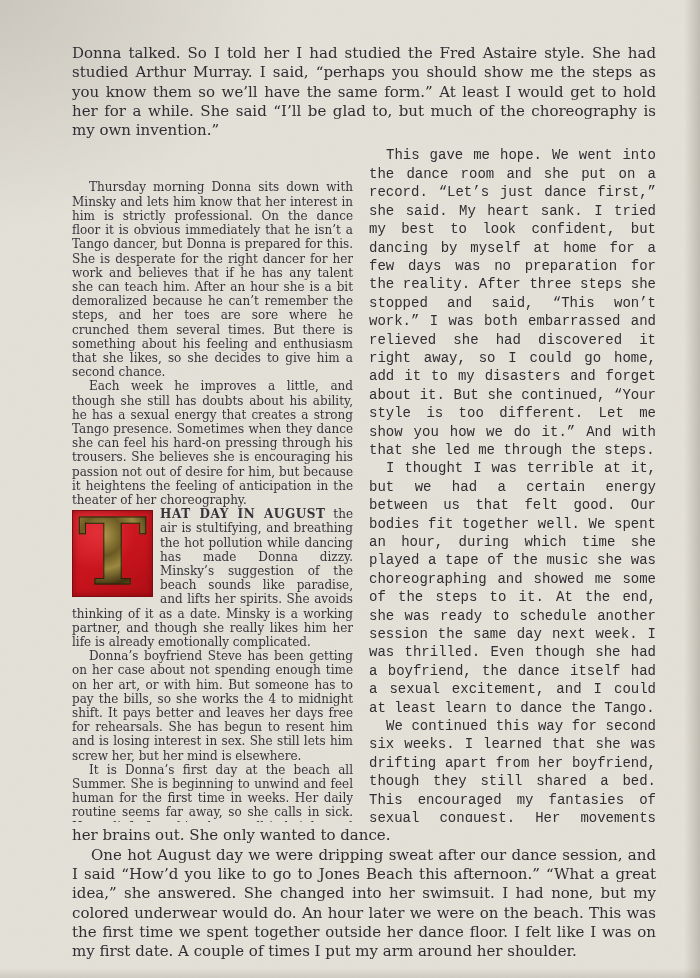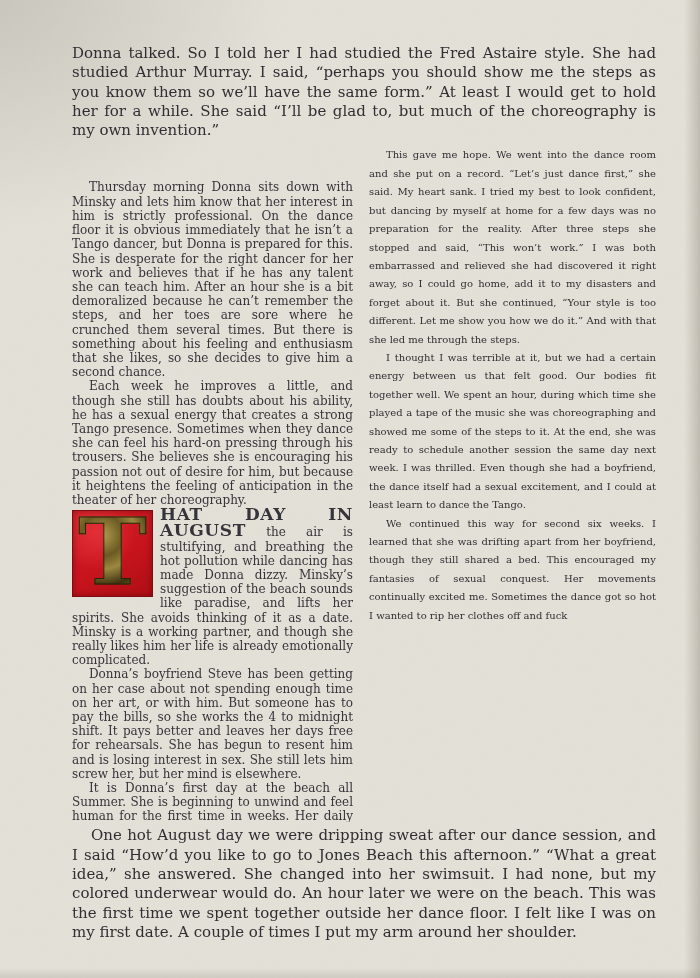--- a/index.html
+++ b/index.html
@@ -48,23 +48,24 @@
   .col-left {
     width: 281px; flex: 0 0 281px;
     font-size: 12px; line-height: 14.2px;
     text-align: justify;
     color: #35343b;
     overflow: hidden;
     margin-top: 34px;
   }
   .col-right {
     width: 287px; flex: 0 0 287px;
-    font-size: 10px; line-height: 18.4px;
+    font-size: 14px; line-height: 18.4px;
     text-align: justify;
     overflow: hidden;
+    font-family: Liberation Mono, monospace;
   }
   .col-left p, .col-right p { margin: 0; text-indent: 17px; }
   .col-left p.drop-para { text-indent: 0; }
   .dropcap-box {
     float: left;
     width: 79px; height: 85px;
     margin: 3px 7px 2px 0;
     background:
       radial-gradient(circle at 30% 25%, #e33038 0%, rgba(227,48,56,0) 45%),
       linear-gradient(150deg, #d41f27 0%, #c8141c 55%, #ae0e16 100%);
@@ -77,21 +78,21 @@
     font-size: 92px; line-height: 84px;
     font-weight: bold;
     background:
       radial-gradient(circle at 35% 30%, #b59d50 0%, #6b5a22 28%, #9c8840 46%, #3e3310 68%, #8a763a 88%);
     -webkit-background-clip: text; background-clip: text;
     color: transparent;
     -webkit-text-stroke: 1px #2a2108;
     transform: translateY(-2px);
   }
   .smallcaps {
-    font-size: 17px;
+    font-size: 12px;
     letter-spacing: 0.6px;
     font-weight: bold;
   }
   .bottom-block {
     margin-top: 4px;
     font-size: 15px; line-height: 19.3px;
     text-align: justify;
   }
   .bottom-block p { margin: 0; }
   .bottom-block p.cont { text-indent: 0; }
@@ -133,17 +134,18 @@
 
       <div class="col-right">
         <p>This gave me hope. We went into the dance room and she put on a record. “Let’s just dance first,” she said. My heart sank. I tried my best to look confident, but dancing by myself at home for a few days was no preparation for the reality. After three steps she stopped and said, “This won’t work.” I was both embarrassed and relieved she had discovered it right away, so I could go home, add it to my disasters and forget about it. But she continued, “Your style is too different. Let me show you how we do it.” And with that she led me through the steps.</p>
         <p>I thought I was terrible at it, but we had a certain energy between us that felt good. Our bodies fit together well. We spent an hour, during which time she played a tape of the music she was choreographing and showed me some of the steps to it. At the end, she was ready to schedule another session the same day next week. I was thrilled. Even though she had a boyfriend, the dance itself had a sexual excitement, and I could at least learn to dance the Tango.</p>
         <p>We continued this way for second six weeks. I learned that she was drifting apart from her boyfriend, though they still shared a bed. This encouraged my fantasies of sexual conquest. Her movements continually excited me. Sometimes the dance got so hot I wanted to rip her clothes off and fuck</p>
       </div>
 
     </div>
 
     <div class="bottom-block">
+      <p class="cont">her brains out. She only wanted to dance.</p>
       <p class="new-para">One hot August day we were dripping sweat after our dance session, and I said “How’d you like to go to Jones Beach this afternoon.” “What a great idea,” she answered. She changed into her swimsuit. I had none, but my colored underwear would do. An hour later we were on the beach. This was the first time we spent together outside her dance floor. I felt like I was on my first date. A couple of times I put my arm around her shoulder.</p>
     </div>
 
   </div>
 </div>
 
 </body></html>

